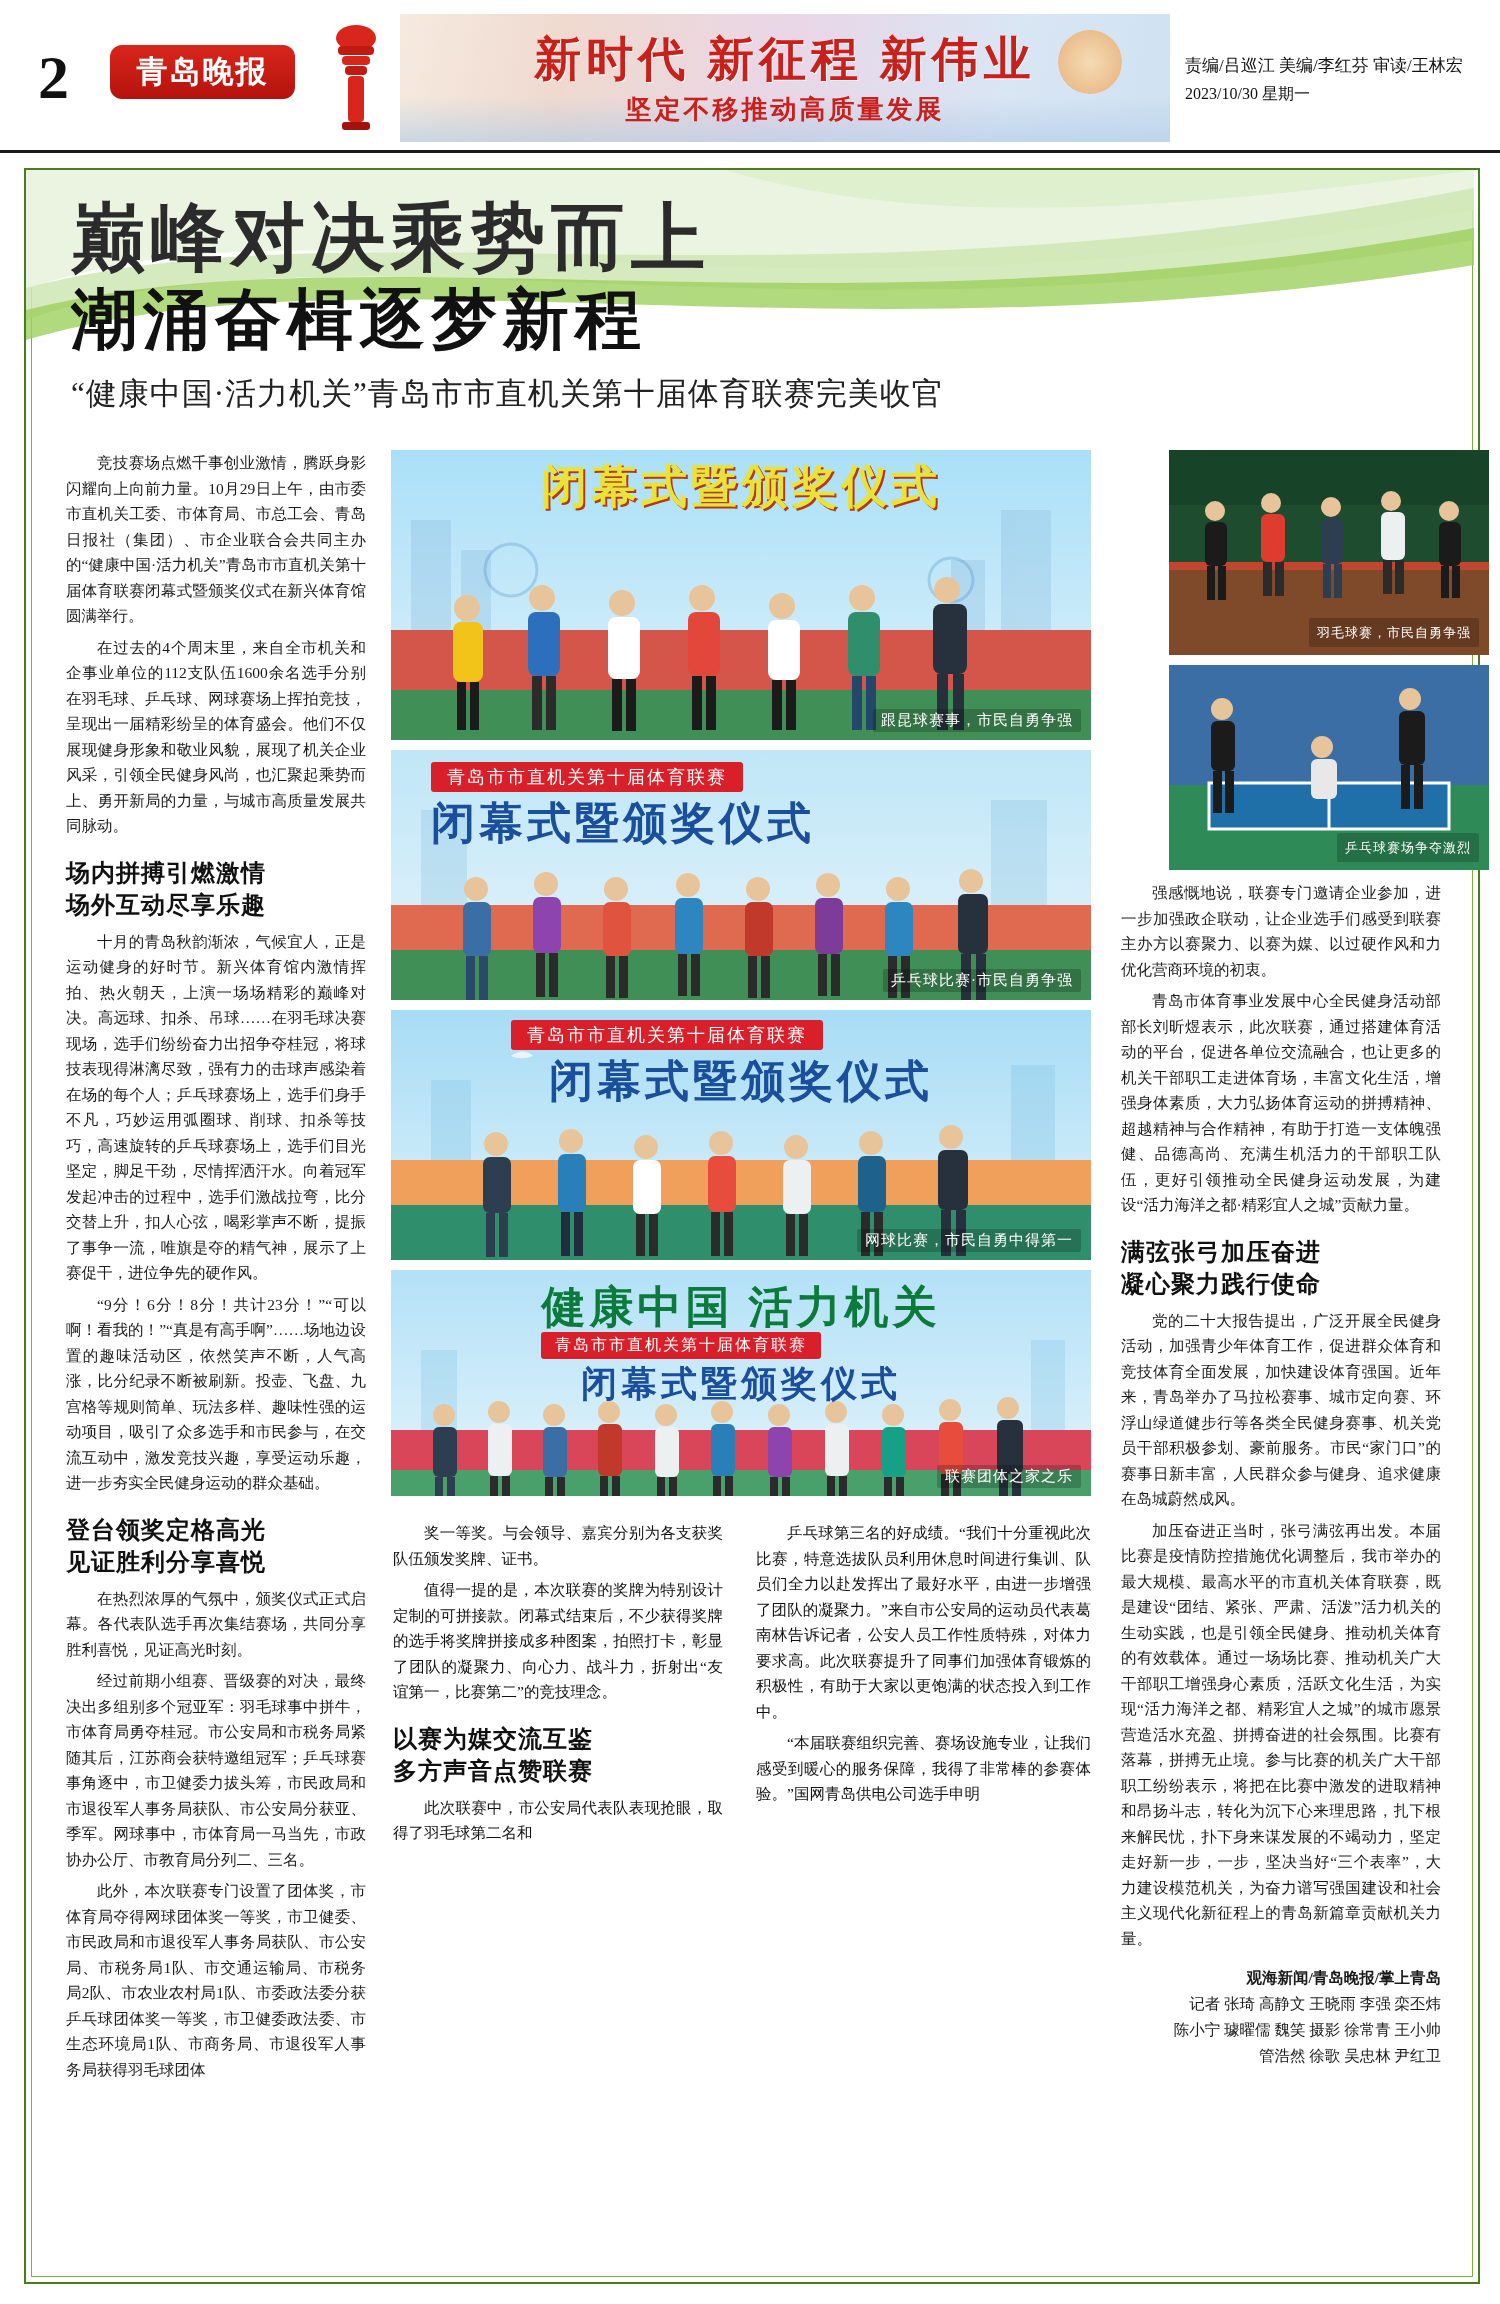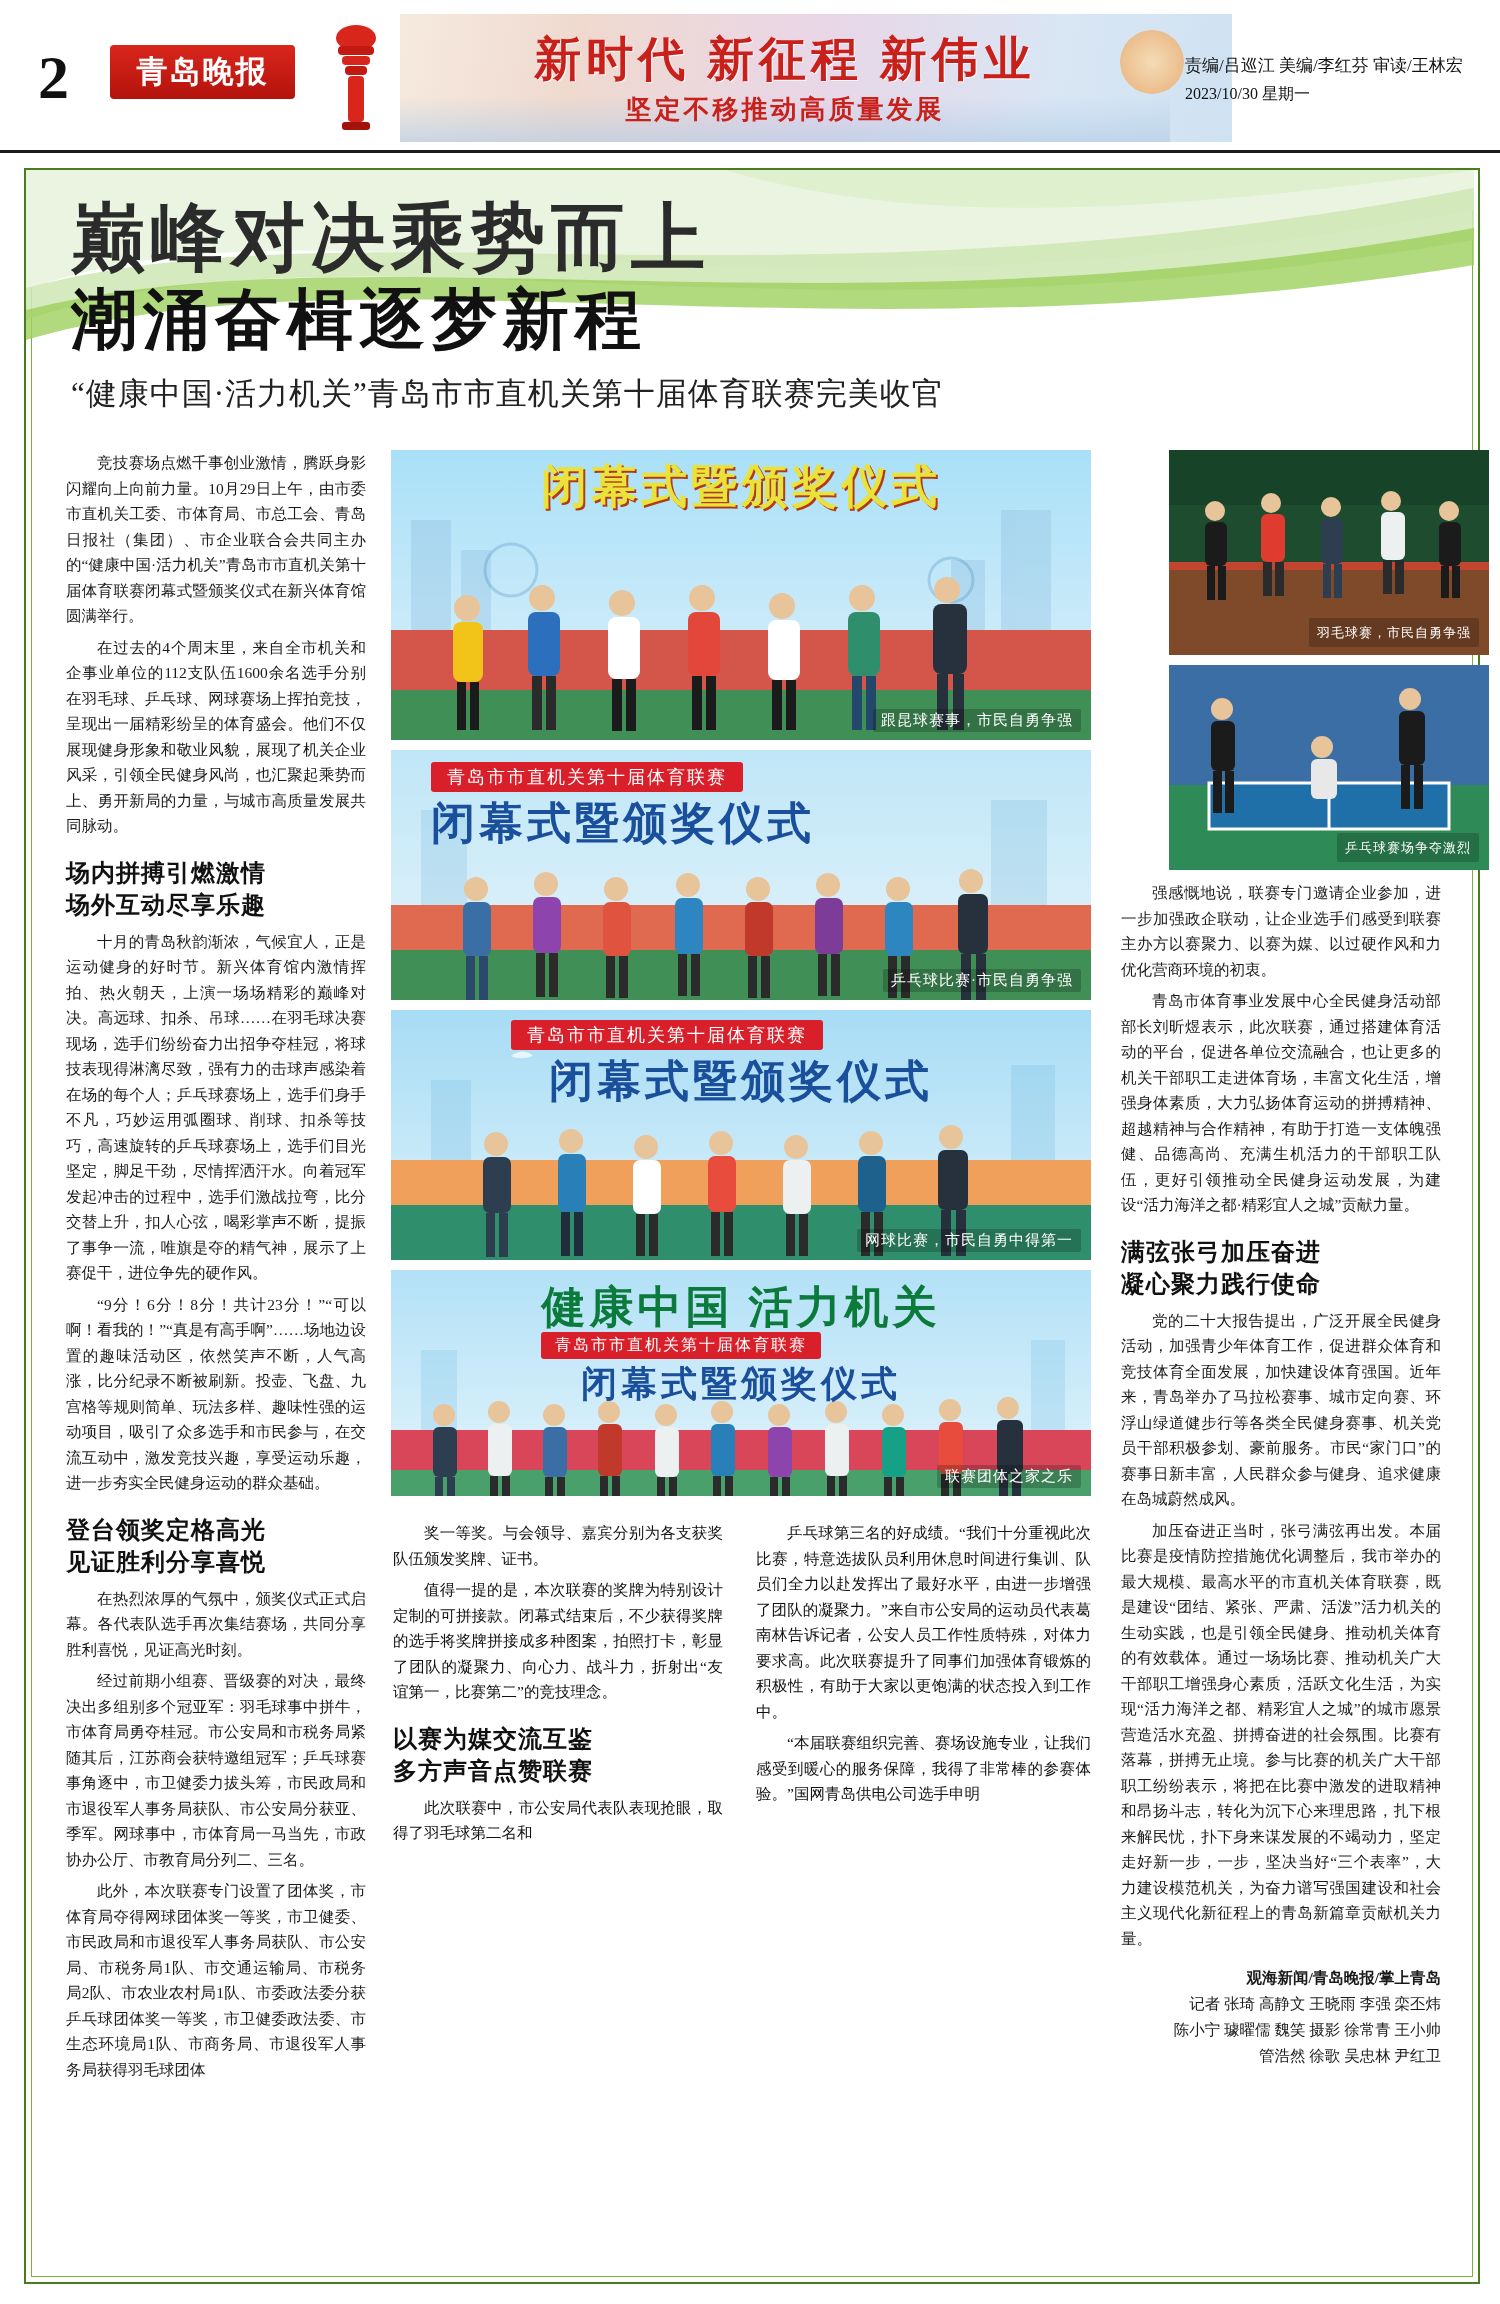--- a/index.html
+++ b/index.html
@@ -4,24 +4,24 @@
 <style>
   html,body{margin:0;padding:0;background:#ffffff;}
   body{width:1500px;height:2304px;font-family:"Liberation Serif",serif;color:#111;overflow:hidden;position:relative;}
   .page{position:absolute;inset:0;background:#fff;}
 
   
   .masthead{position:absolute;left:0;top:0;width:1500px;height:155px;}
   .pagenum{position:absolute;left:38px;top:42px;font-size:62px;font-weight:bold;font-family:"Liberation Serif",serif;color:#111;}
   .logo{position:absolute;left:110px;top:45px;width:185px;height:54px;
         background:linear-gradient(180deg,#d9261c 0%,#b3130c 100%);
-        border-radius:4px;display:flex;align-items:center;justify-content:center;}
+        border-radius:12px;display:flex;align-items:center;justify-content:center;}
   .logo span{color:#fff;font-size:31px;font-weight:bold;letter-spacing:2px;font-family:"Liberation Serif",serif;}
   .torch{position:absolute;left:308px;top:22px;width:96px;height:110px;}
-  .banner{position:absolute;left:400px;top:14px;width:832px;height:128px;
+  .banner{position:absolute;left:400px;top:14px;width:770px;height:128px;
           background:linear-gradient(100deg,#f6eadf 0%,#efd9cf 22%,#e9d6e7 50%,#d9e6f4 78%,#cfe2f2 100%);
           overflow:hidden;}
   .banner .hills{position:absolute;left:0;bottom:0;width:770px;height:46px;
         background:linear-gradient(180deg,rgba(255,255,255,0) 0%,rgba(180,205,230,.65) 100%);}
   .banner .sun{position:absolute;right:48px;top:16px;width:64px;height:64px;border-radius:50%;
         background:radial-gradient(circle,#ffd9a0 0%,#f3b06a 70%,rgba(243,176,106,0) 72%);opacity:.75;}
   .banner-main{position:absolute;left:0;top:14px;width:770px;text-align:center;
         font-size:47px;font-weight:bold;color:#c8201a;letter-spacing:5px;
         font-family:"Liberation Serif",serif;text-shadow:1px 1px 0 #fff;}
   .banner-sub{position:absolute;left:0;top:78px;width:770px;text-align:center;

